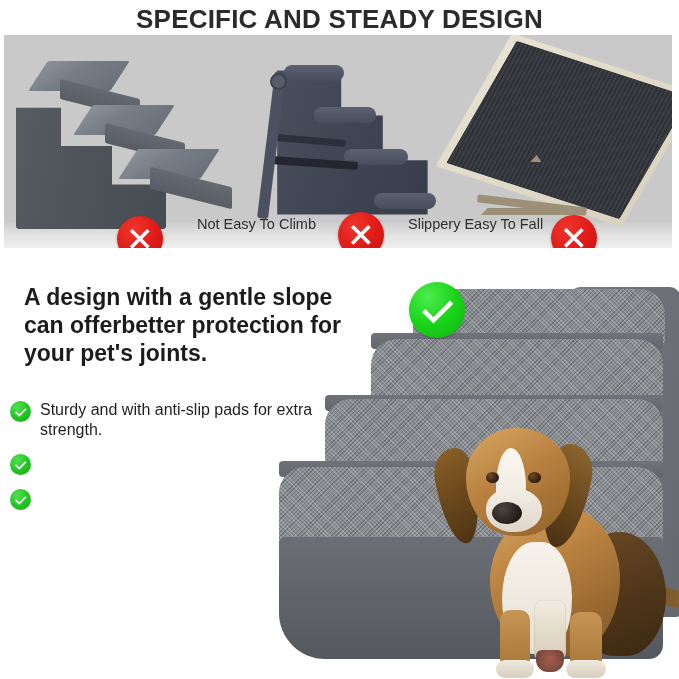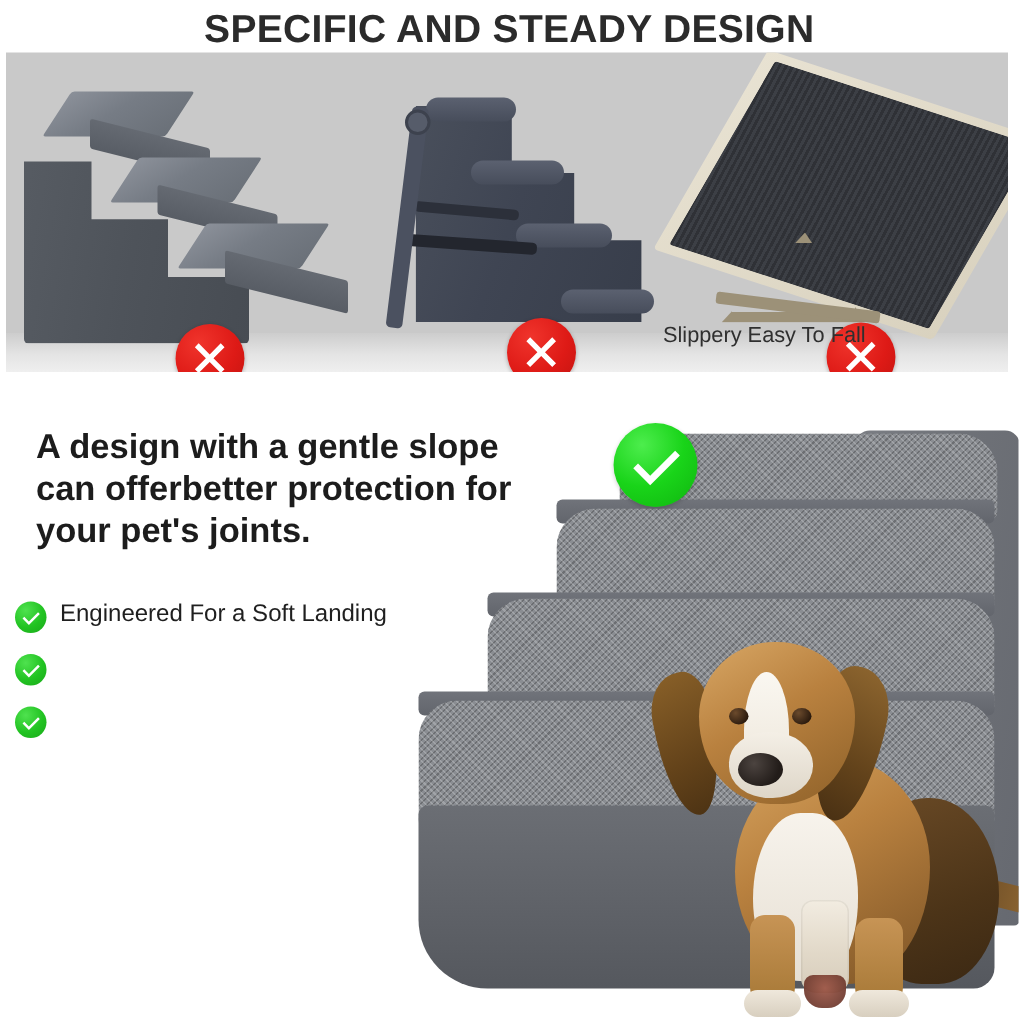--- a/index.html
+++ b/index.html
@@ -324,34 +324,35 @@
       <svg viewBox="0 0 24 24" aria-hidden="true">
         <path d="M5.6 3.4 12 9.8l6.4-6.4 2.2 2.2L14.2 12l6.4 6.4-2.2 2.2L12 14.2l-6.4 6.4-2.2-2.2L9.8 12 3.4 5.6z" fill="#ffffff"></path>
       </svg>
     </div>
     <div class="badge-x" style="left:547px; top:180px; width:46px; height:46px;">
       <svg viewBox="0 0 24 24" aria-hidden="true">
         <path d="M5.6 3.4 12 9.8l6.4-6.4 2.2 2.2L14.2 12l6.4 6.4-2.2 2.2L12 14.2l-6.4 6.4-2.2-2.2L9.8 12 3.4 5.6z" fill="#ffffff"></path>
       </svg>
     </div>
 
-    <div class="caption" style="left:404px; top:181px;margin-left:34px;">Slippery Easy To Fall</div>
+    <div class="caption" style="left:193px; top:181px;">Not Easy To Climb</div>
+    <div class="caption" style="left:404px; top:181px;">Slippery Easy To Fall</div>
   </div>
 
   <div class="bottom-panel">
     <div class="headline">A design with a gentle slope can offerbetter protection for your pet's joints.</div>
 
     <div class="bullets">
       <div class="bullet">
         <span class="check">
           <svg viewBox="0 0 24 24" aria-hidden="true">
             <path d="M20.3 5.7 9.4 16.6 3.9 11.1 1.8 13.2l7.6 7.6L22.4 7.8z" fill="#ffffff"></path>
           </svg>
         </span>
-        <span class="btext">Engineered For a Soft Landing</span>
+        <span class="btext">Sturdy and with anti-slip pads for extra strength.</span>
       </div>
       <div class="bullet">
         <span class="check">
           <svg viewBox="0 0 24 24" aria-hidden="true">
             <path d="M20.3 5.7 9.4 16.6 3.9 11.1 1.8 13.2l7.6 7.6L22.4 7.8z" fill="#ffffff"></path>
           </svg>
         </span>
       </div>
       <div class="bullet">
         <span class="check">

